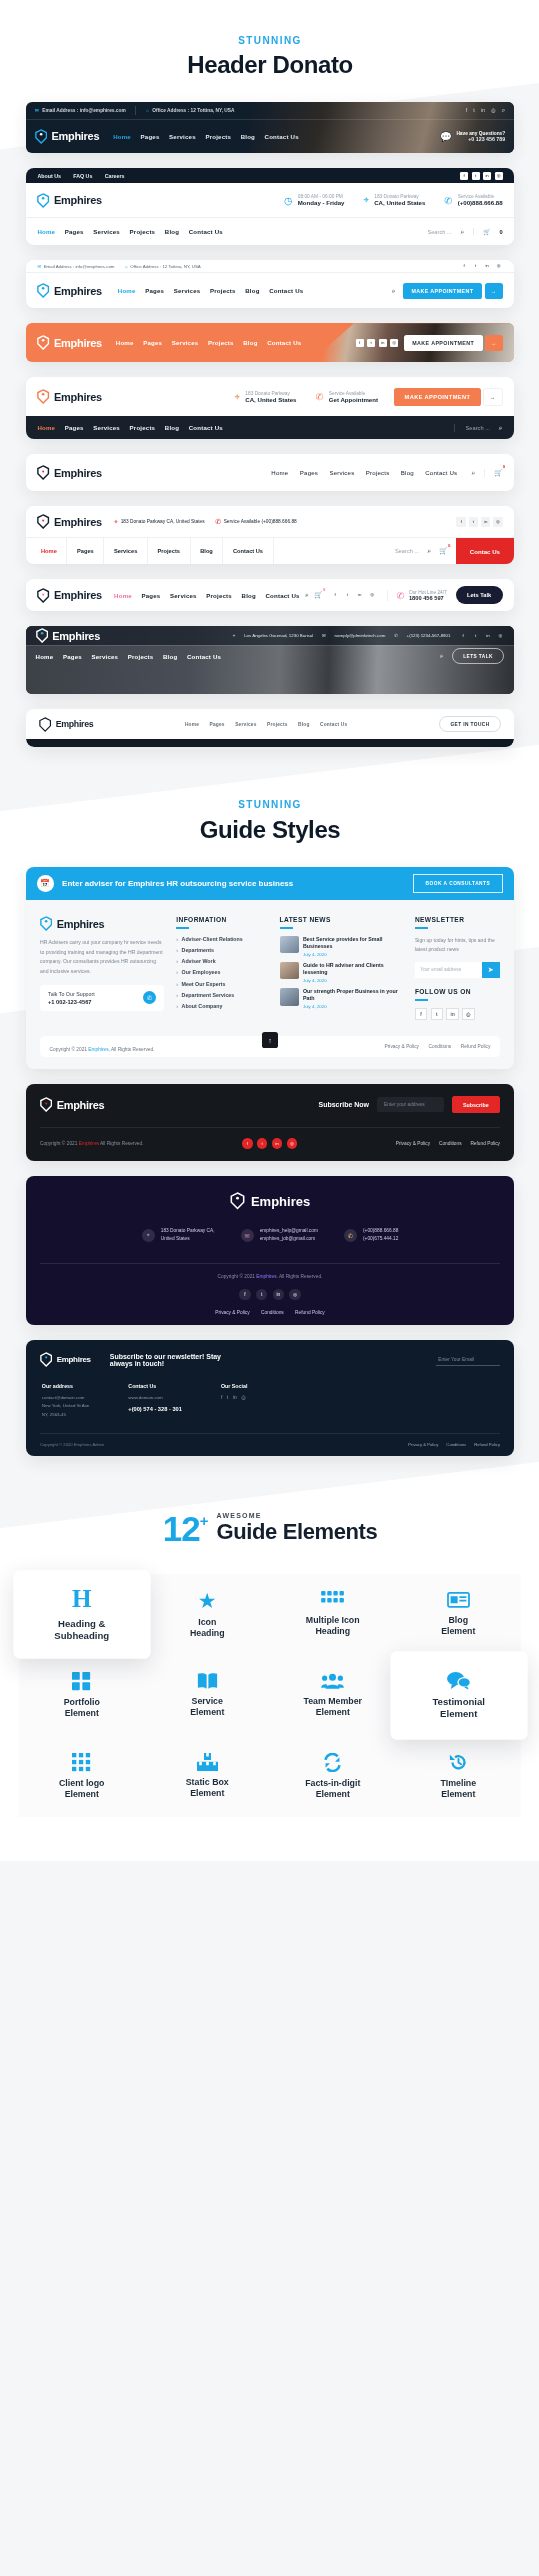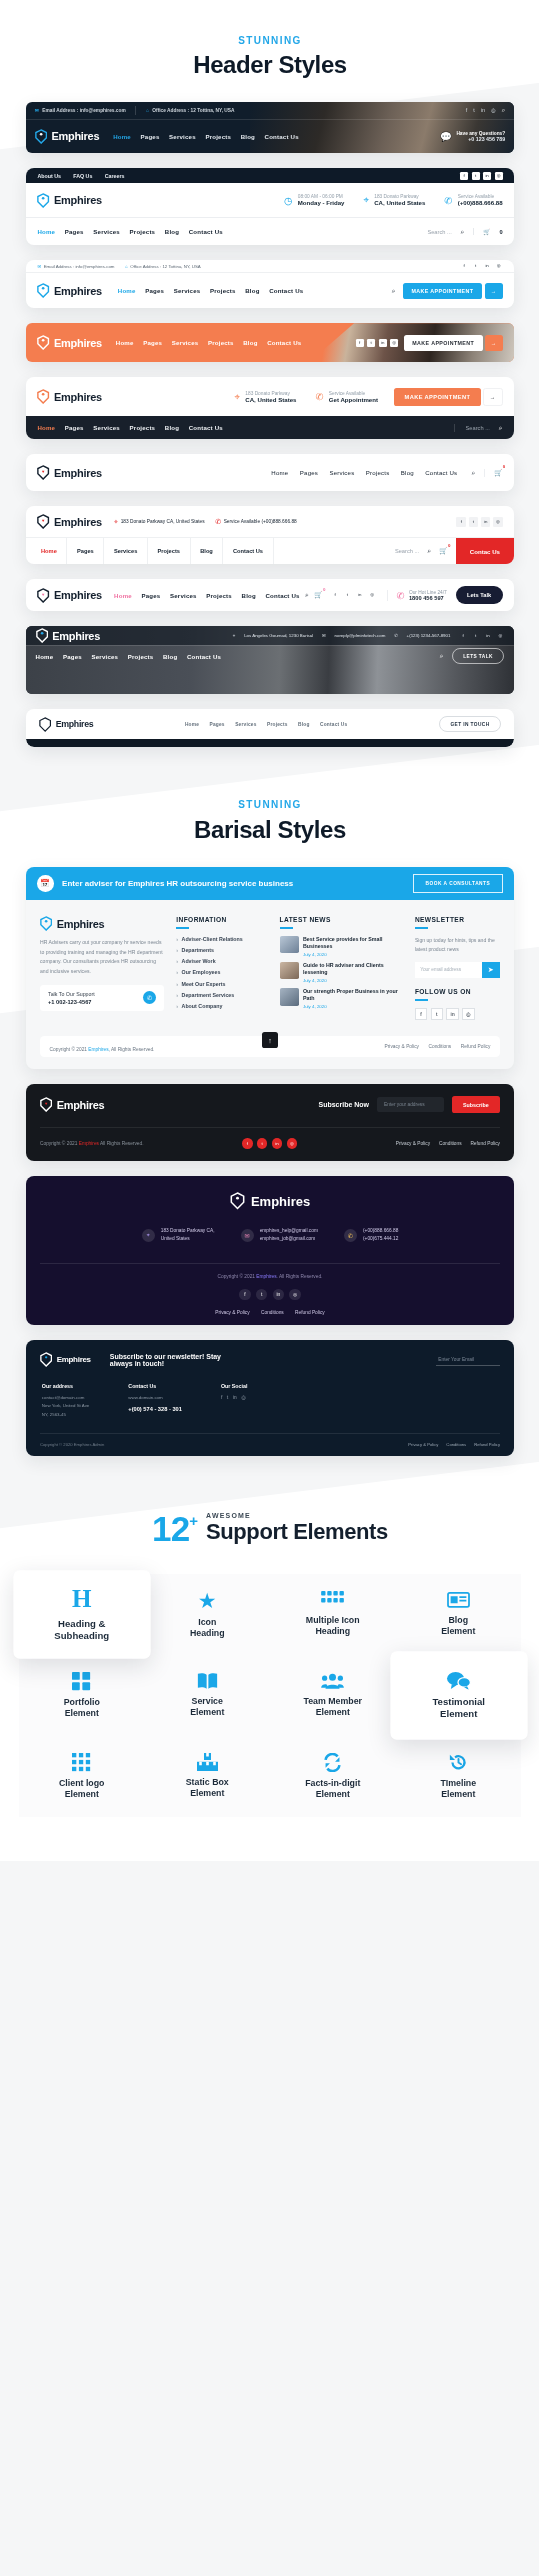--- a/index.html
+++ b/index.html
@@ -137,21 +137,21 @@
 </style>
 </head>
 <body>
 
 <div class="page">
 
   <div class="diag-band" style="top:-68px;"></div>
 
   <div class="sec-head">
     <div class="sec-kicker">STUNNING</div>
-    <div class="sec-title">Header Styles</div>
+    <div class="sec-title">Header Donato</div>
   </div>
 
   <div class="wrap">
 
     <div class="card h1">
       <div class="photo"></div>
       <div class="top">
         <div class="cell">
           <span style="color:#23a7e8;">✉</span>
           <span>Email Address : info@emphires.com</span>
@@ -525,21 +525,21 @@
       </div>
       <div class="h10strip"></div>
     </div>
 
   </div>
 
   <div style="position:relative; height:105px;">
     <div class="diag-band" style="top:16px; height:202px;"></div>
     <div class="sec-head" style="padding-top:37px;">
       <div class="sec-kicker">STUNNING</div>
-      <div class="sec-title">Barisal Styles</div>
+      <div class="sec-title">Guide Styles</div>
     </div>
   </div>
 
   <div class="wrap">
 
     <div class="card" style="background:#f6f7f8;">
       <div class="f1cta">
         <span style="width:16.7px;height:16.7px;border-radius:50%;background:#fff;display:flex;align-items:center;justify-content:center;font-size:8px;">📅</span>
         <span style="margin-left:8px; color:#fff; font-size:8px; font-weight:700;">Enter adviser for Emphires HR outsourcing service business</span>
         <span style="margin-left:auto; border:0.9px solid rgba(255,255,255,.85); color:#fff; font-size:4.8px; font-weight:700; letter-spacing:0.5px; padding:6.1px 11.4px;">BOOK A CONSULTANTS</span>
@@ -791,21 +791,21 @@
 
   <div style="position:relative; height:88px; margin-top:30px;">
     <div class="diag-band" style="top:8.8px; height:421px;"></div>
     <div style="position:relative; z-index:2; display:flex; align-items:center; justify-content:center; gap:8px; padding-top:23px;">
       <div style="display:flex; align-items:flex-start;">
         <span class="big-num">12</span>
         <span style="color:#1aa7e8; font-size:15px; font-weight:800; margin-top:3.5px;">+</span>
       </div>
       <div>
         <div style="font-size:7px; font-weight:700; letter-spacing:1.2px; color:#3c4955;">AWESOME</div>
-        <div style="font-size:22px; font-weight:700; letter-spacing:-0.4px;">Support Elements</div>
+        <div style="font-size:22px; font-weight:700; letter-spacing:-0.4px;">Guide Elements</div>
       </div>
     </div>
   </div>
 
   <div class="grid" style="position:relative; z-index:3; padding-bottom:44px;">
     <div class="gcell pop">
       <div class="gicon" style="font-size:23px; font-weight:700; font-family:'Liberation Serif',serif;">H</div>
       <div class="glbl">Heading &amp;<br>Subheading</div>
     </div>
     <div class="gcell">

